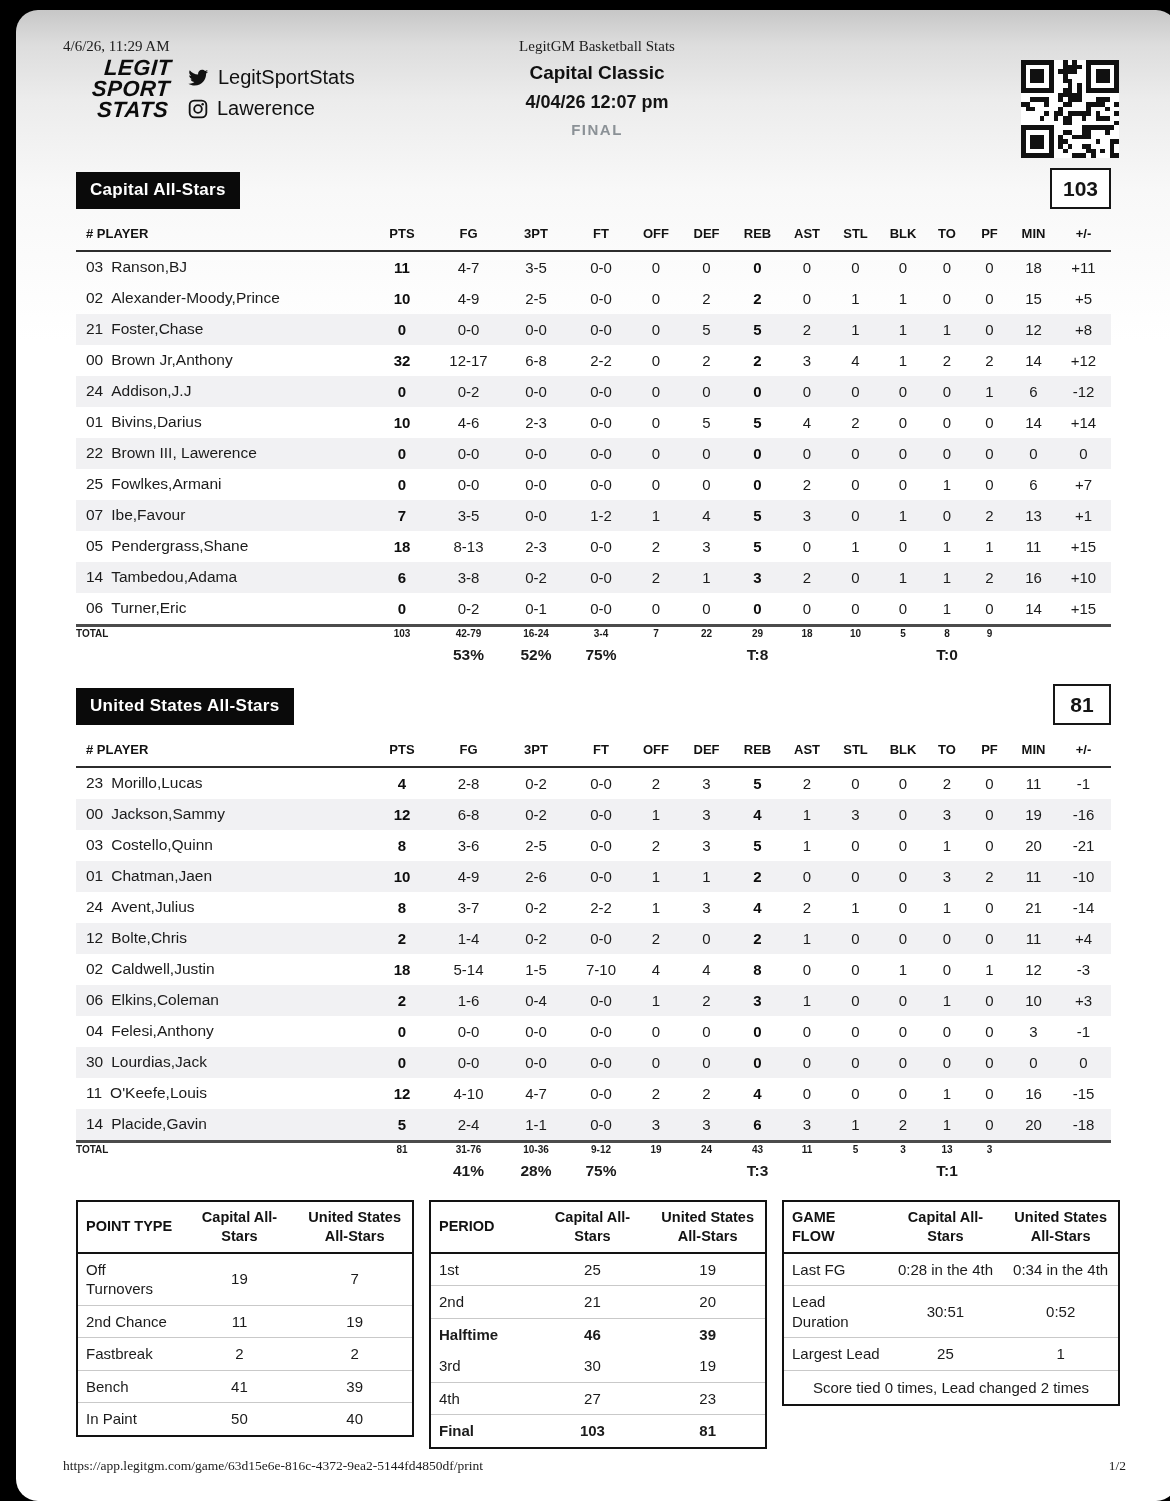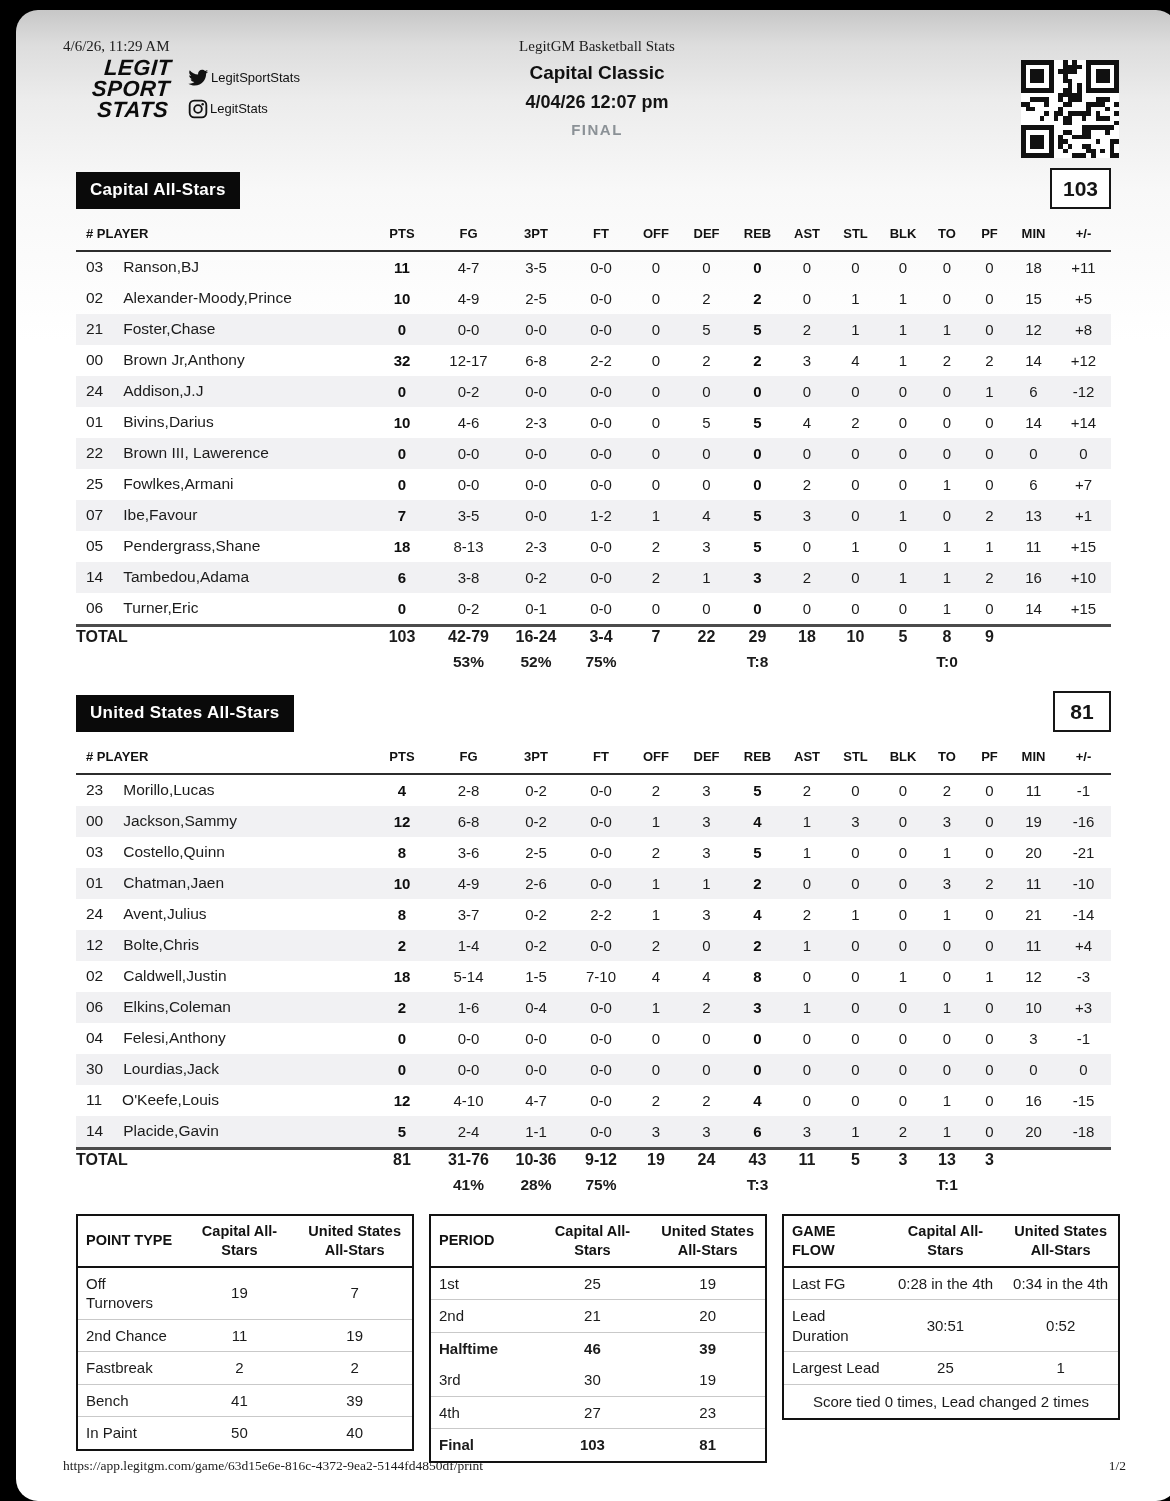--- a/index.html
+++ b/index.html
@@ -17,44 +17,44 @@
   .print-meta .doc{ position:absolute; left:0; right:0; top:0; text-align:center; }
   .print-footer{ position:absolute; top:1448px; left:47px; right:52px;
     font-family:"Liberation Serif","DejaVu Serif",serif; font-size:13.5px; color:#1c1c1c;
     display:flex; justify-content:space-between; }
   
   .hdr{ position:relative; height:162px; }
   .logo{ position:absolute; left:62px; top:47px; width:92px; text-align:right;
     font-style:italic; font-weight:800; font-size:22px; line-height:21px;
     letter-spacing:0.5px; transform:skewX(-4deg); color:#0c0c0c; }
   .socials{ position:absolute; left:172px; top:52px; }
-  .social{ display:flex; align-items:center; gap:2px; height:31px; font-size:13px; color:#111; }
+  .social{ display:flex; align-items:center; gap:9px; height:31px; font-size:20px; color:#111; }
   .social svg{ display:block; }
   .game-meta{ position:absolute; left:0; right:0; top:52px; text-align:center; }
   .game-title{ font-size:19px; font-weight:700; color:#101010; }
   .game-dt{ font-size:18px; font-weight:600; margin-top:8px; color:#141414; }
   .game-status{ font-size:15px; font-weight:700; letter-spacing:1.5px; color:#8b9196; margin-top:8px; }
   .qr{ position:absolute; left:1005px; top:50px; width:98px; height:98px; }
   
   .team-section{ margin-left:60px; width:1035px; }
   .team-head{ position:relative; height:43px; margin-bottom:4px; }
   .team-badge{ display:inline-block; background:#0a0a0a; color:#fff; font-weight:700;
     font-size:17px; padding:8px 14px 9px; letter-spacing:0.3px; }
   .team-score{ position:absolute; right:0; top:-4px; border:2px solid #161616; background:#fff;
     font-weight:700; font-size:21px; padding:7px 11px 6px; min-width:58px; text-align:center; }
   table.box{ border-collapse:collapse; table-layout:fixed; width:1035px; }
   table.box th{ font-size:13px; font-weight:700; color:#121212; text-align:center;
     padding:7px 0 9px; border-bottom:2px solid #2c2c2c; white-space:nowrap; }
   table.box th.ph{ text-align:left; padding-left:10px; }
   table.box td{ font-size:15px; text-align:center; padding:6px 0 7px; color:#1b1b1b; white-space:nowrap; }
   table.box td.player{ text-align:left; padding-left:10px; font-size:15.5px; }
-  table.box td.player .pnum{ margin-right:20px; }
+  table.box td.player .pnum{ margin-right:8px; }
   table.box tr.stripe{ background:#f1f1f3; }
   table.box td.b{ font-weight:700; color:#0d0d0d; }
-  table.box tr.total td{ font-weight:700; font-size:16px; border-top:3px solid #4b4b4b; padding:1px 0 4px; }
+  table.box tr.total td{ font-weight:700; font-size:10px; border-top:3px solid #4b4b4b; padding:1px 0 4px; }
   table.box tr.pct td{ font-weight:700; font-size:15.5px; padding:3px 0 10px; }
   .gap2{ height:14px; }
   
   .bottom{ display:flex; gap:15px; margin:10px 0 0 60px; align-items:flex-start; }
   table.mini{ border-collapse:collapse; border:2px solid #121212; width:338px; background:#fff; }
   table.mini th{ font-size:14.5px; font-weight:700; padding:6px 8px; border-bottom:2px solid #121212;
     text-align:center; line-height:1.3; color:#121212; }
   table.mini th.lab{ text-align:left; }
   table.mini td{ font-size:15px; padding:6px 8px; text-align:center; line-height:1.3; color:#1b1b1b; }
   table.mini td.lab{ text-align:left; }
@@ -90,21 +90,21 @@
         <span>LegitSportStats</span>
       </div>
       <div class="social">
         <span>
             <svg width="20" height="20" viewBox="0 0 24 24">
               <rect x="2" y="2" width="20" height="20" rx="5.5" fill="none" stroke="#111" stroke-width="2.2"></rect>
               <circle cx="12" cy="12" r="4.6" fill="none" stroke="#111" stroke-width="2.2"></circle>
               <circle cx="17.6" cy="6.4" r="1.5" fill="#111"></circle>
             </svg>
           </span>
-        <span>LegitStats</span>
+        <span>Lawerence</span>
       </div>
     </div>
     <div class="game-meta">
       <div class="game-title">Capital Classic</div>
       <div class="game-dt">4/04/26 12:07 pm</div>
       <div class="game-status">FINAL</div>
     </div>
     <div class="qr">
       <svg id="qr-svg" width="98" height="98" viewBox="0 0 21 21" shape-rendering="crispEdges">
           <rect x="0" y="0" width="21" height="21" fill="#ffffff"></rect>

